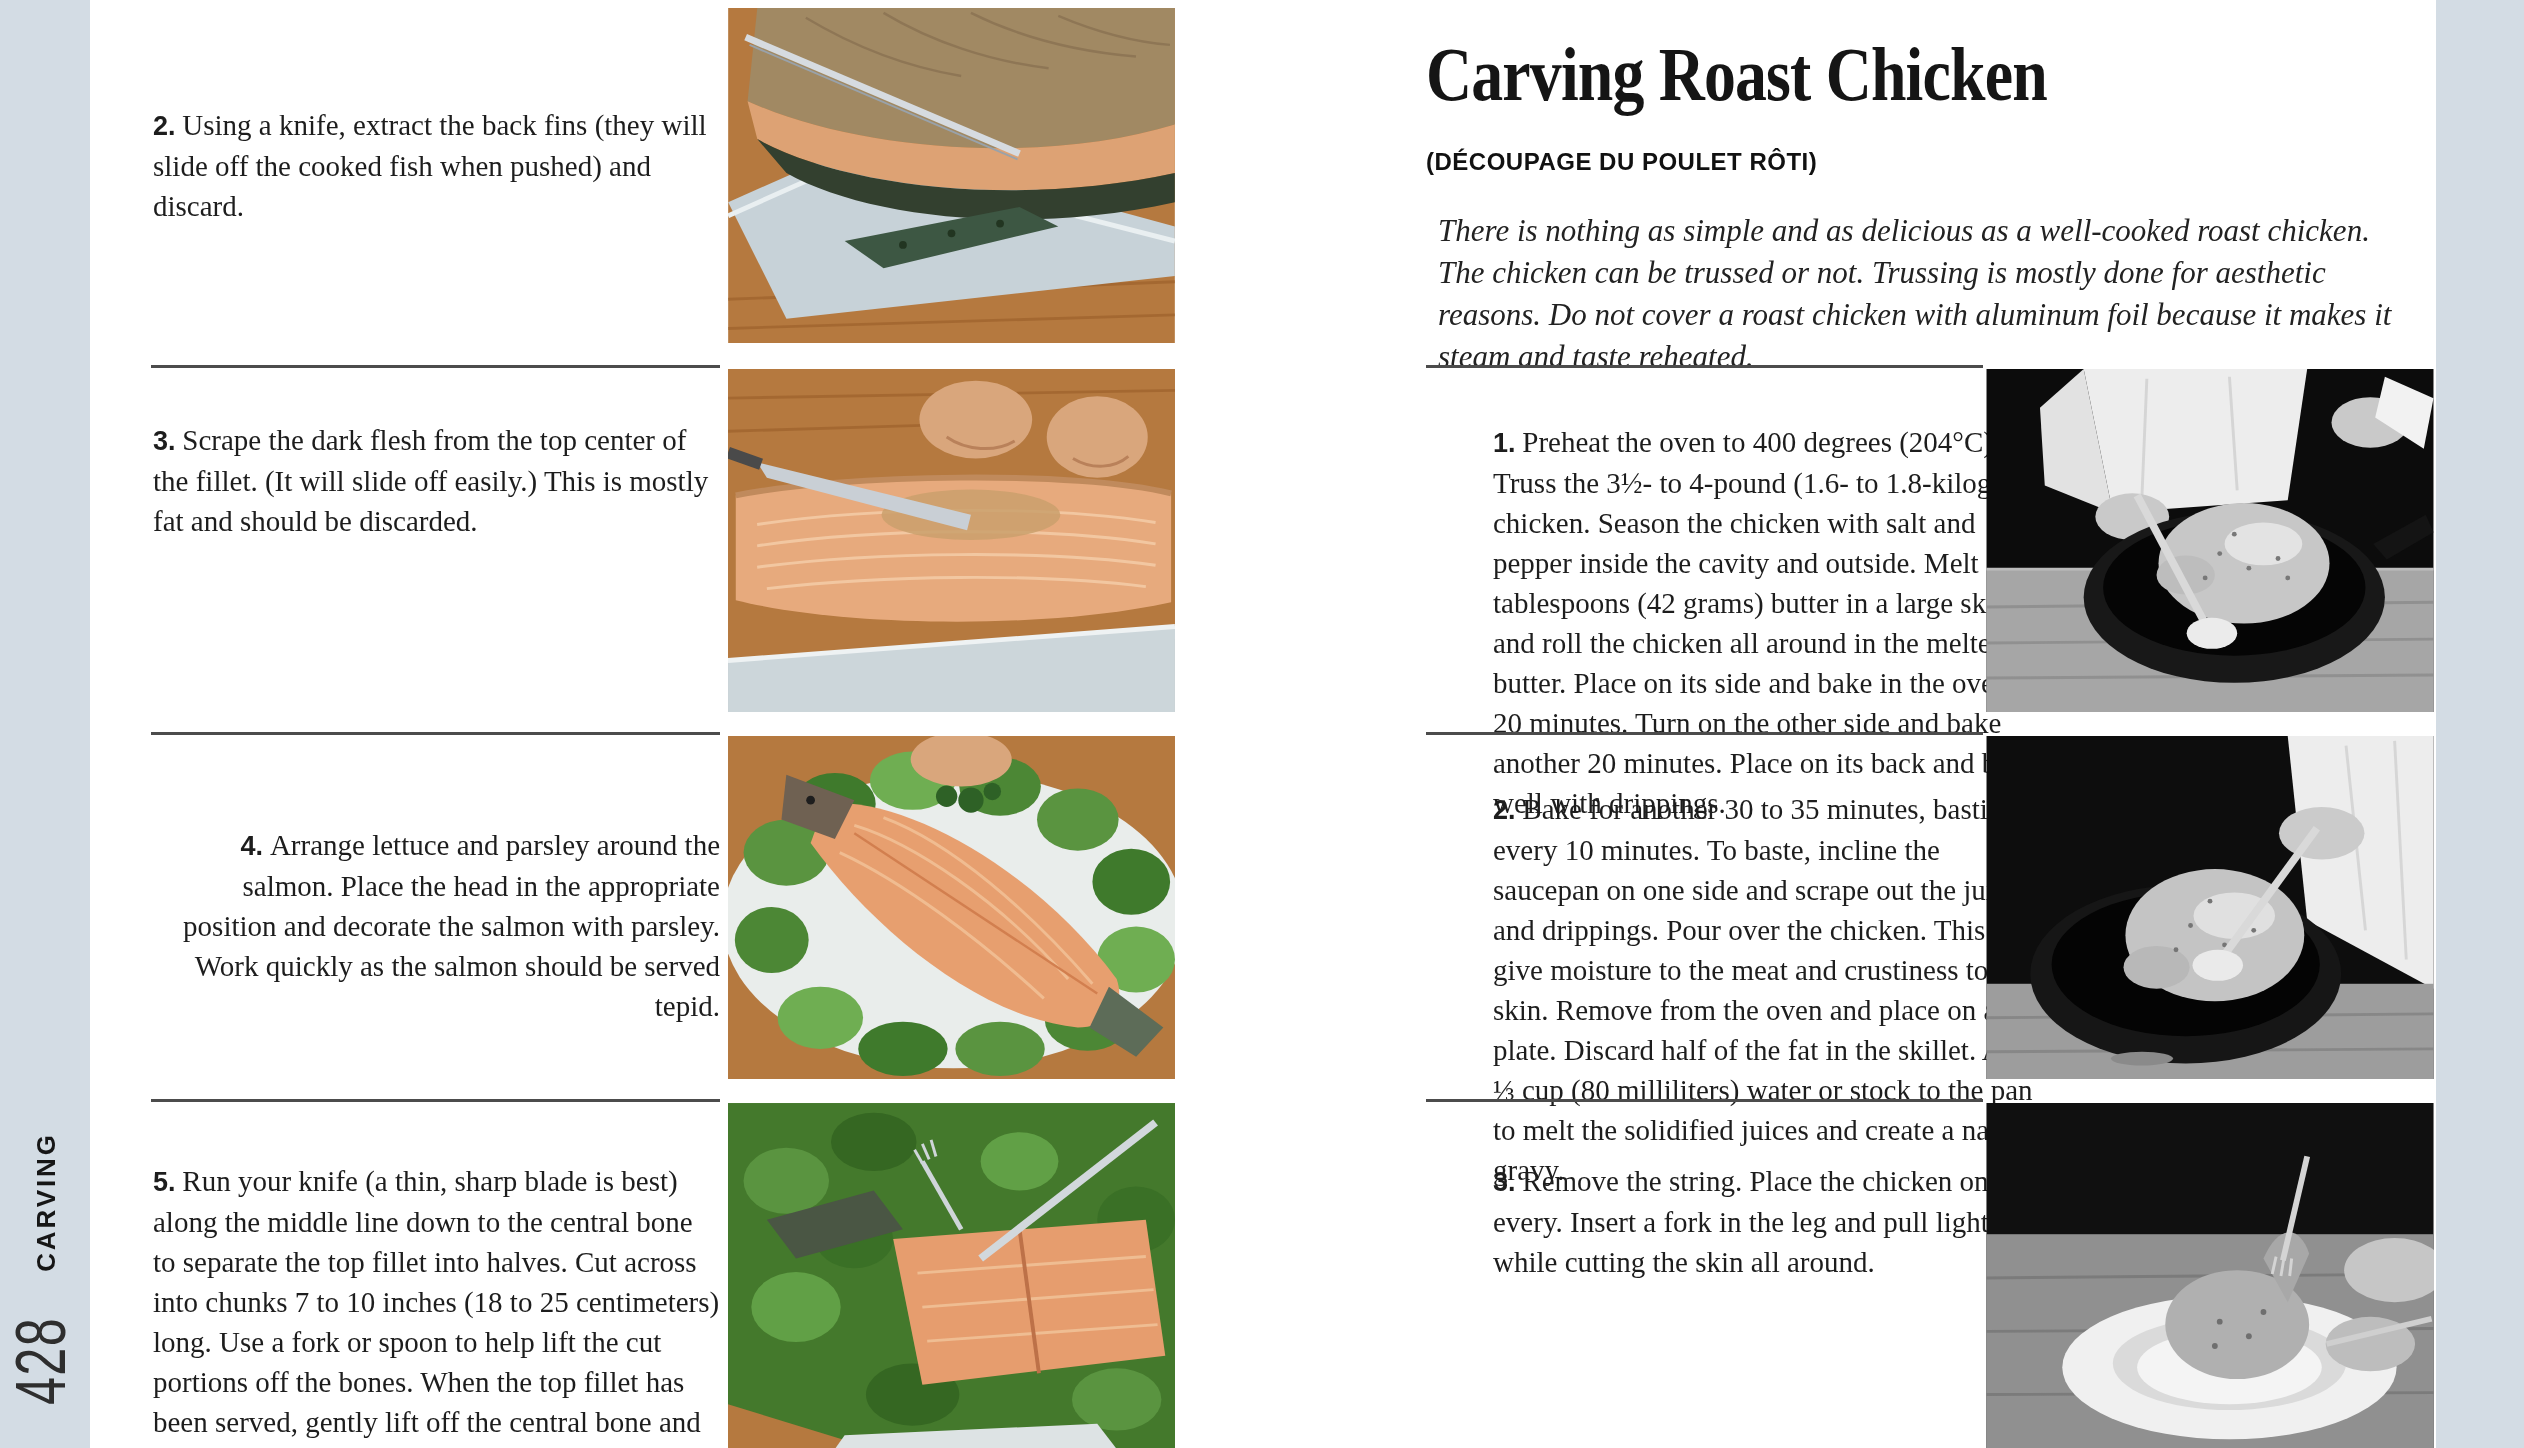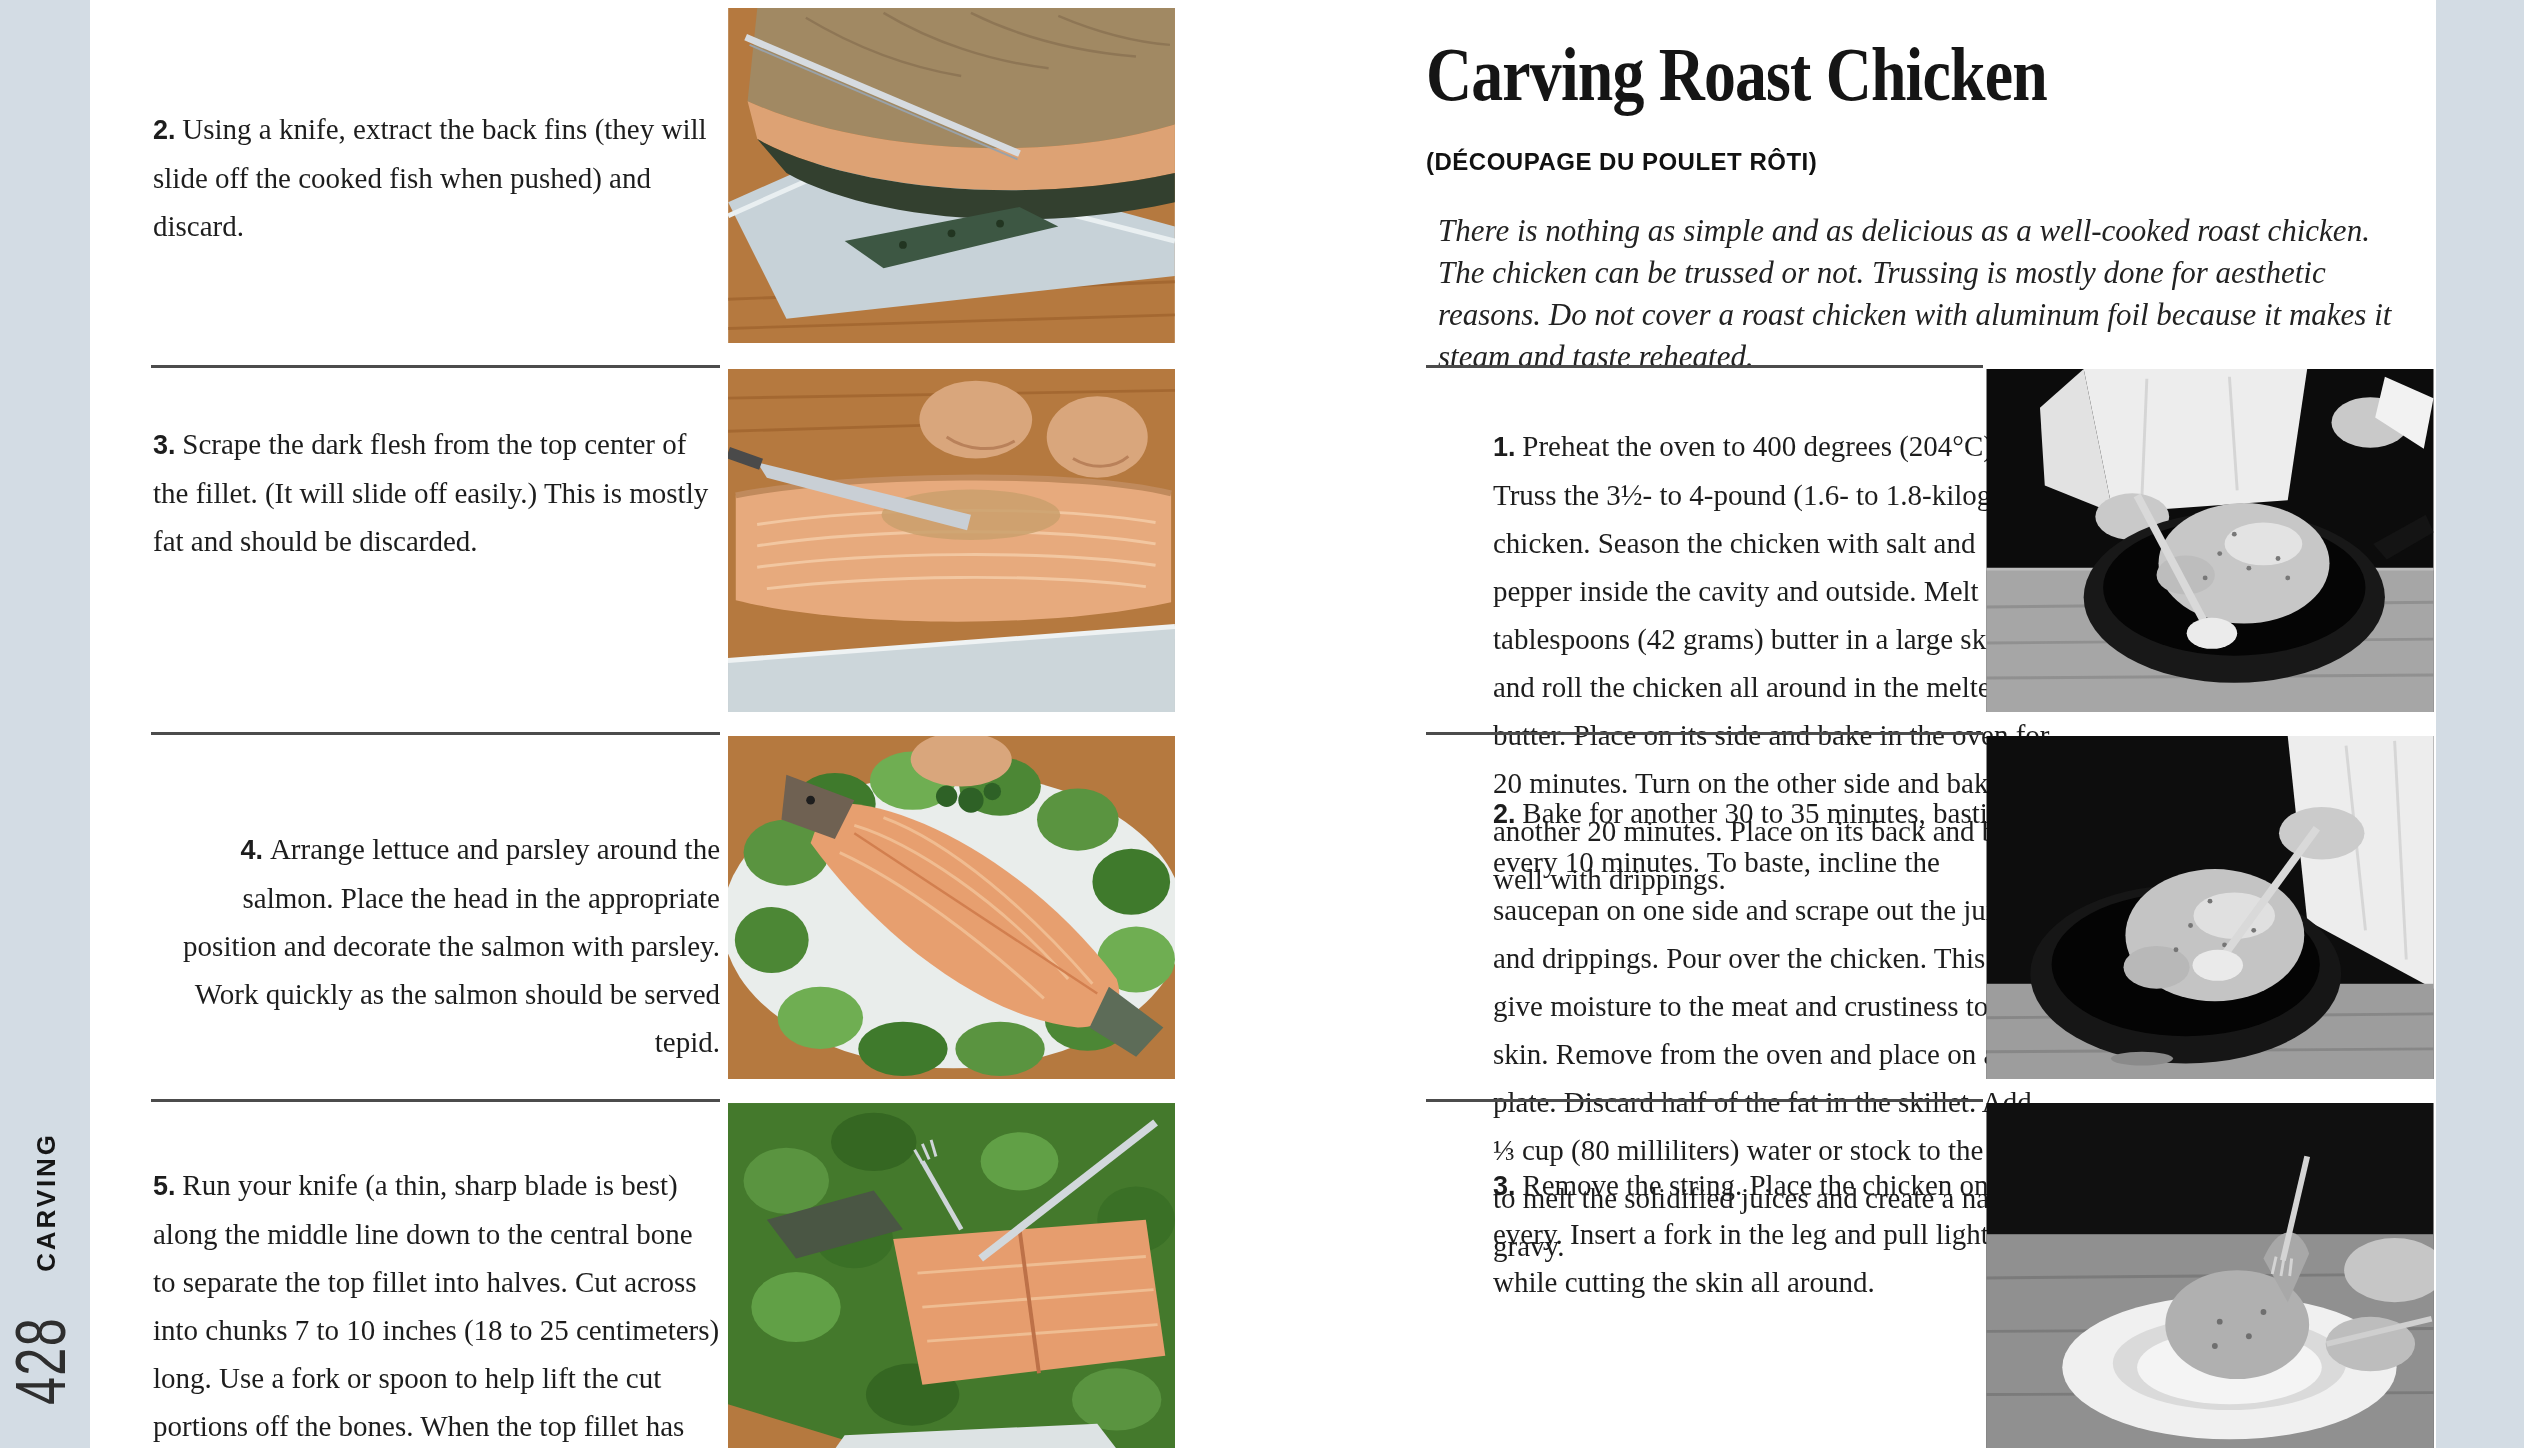--- a/index.html
+++ b/index.html
@@ -13,21 +13,21 @@
           font-weight:700;font-size:26px;letter-spacing:2.9px;color:#161616;}
   .vnum{position:absolute;white-space:nowrap;font-family:"Liberation Sans",sans-serif;
         font-weight:400;font-size:70px;letter-spacing:1.9px;color:#2e2e2e;}
   .rot-l{transform:translate(-50%,-50%) rotate(-90deg);}
   .rot-l-num{transform:translate(-50%,-50%) rotate(-90deg) scaleX(0.72);}
   
   .rule{position:absolute;height:2.9px;background:#4c4c4c;}
   .rule.lp{left:151px;width:569px;}
   .rule.rp{left:1426px;width:557px;}
   
-  .step{position:absolute;font-size:29px;line-height:48px;}
+  .step{position:absolute;font-size:29px;line-height:40px;}
   .step .num{font-family:"Liberation Sans",sans-serif;font-weight:700;font-size:27px;margin-right:6.8px;}
   .lp-col{left:153px;width:567px;}
   .rp-col{left:1453px;width:557px;margin-left:40px;}
   .title{position:absolute;left:1426px;top:35px;font-family:"Liberation Serif",serif;font-weight:700;
          font-size:76px;line-height:78px;letter-spacing:-1px;color:#151515;white-space:nowrap;
          transform:scaleX(0.84);transform-origin:0 0;}
   .subtitle{position:absolute;left:1426px;top:148px;font-family:"Liberation Sans",sans-serif;
             font-weight:700;font-size:24px;letter-spacing:0.5px;color:#111;}
   .intro{position:absolute;left:1426px;top:198px;width:971px;font-style:italic;
          font-size:31px;line-height:42px;color:#222;}

